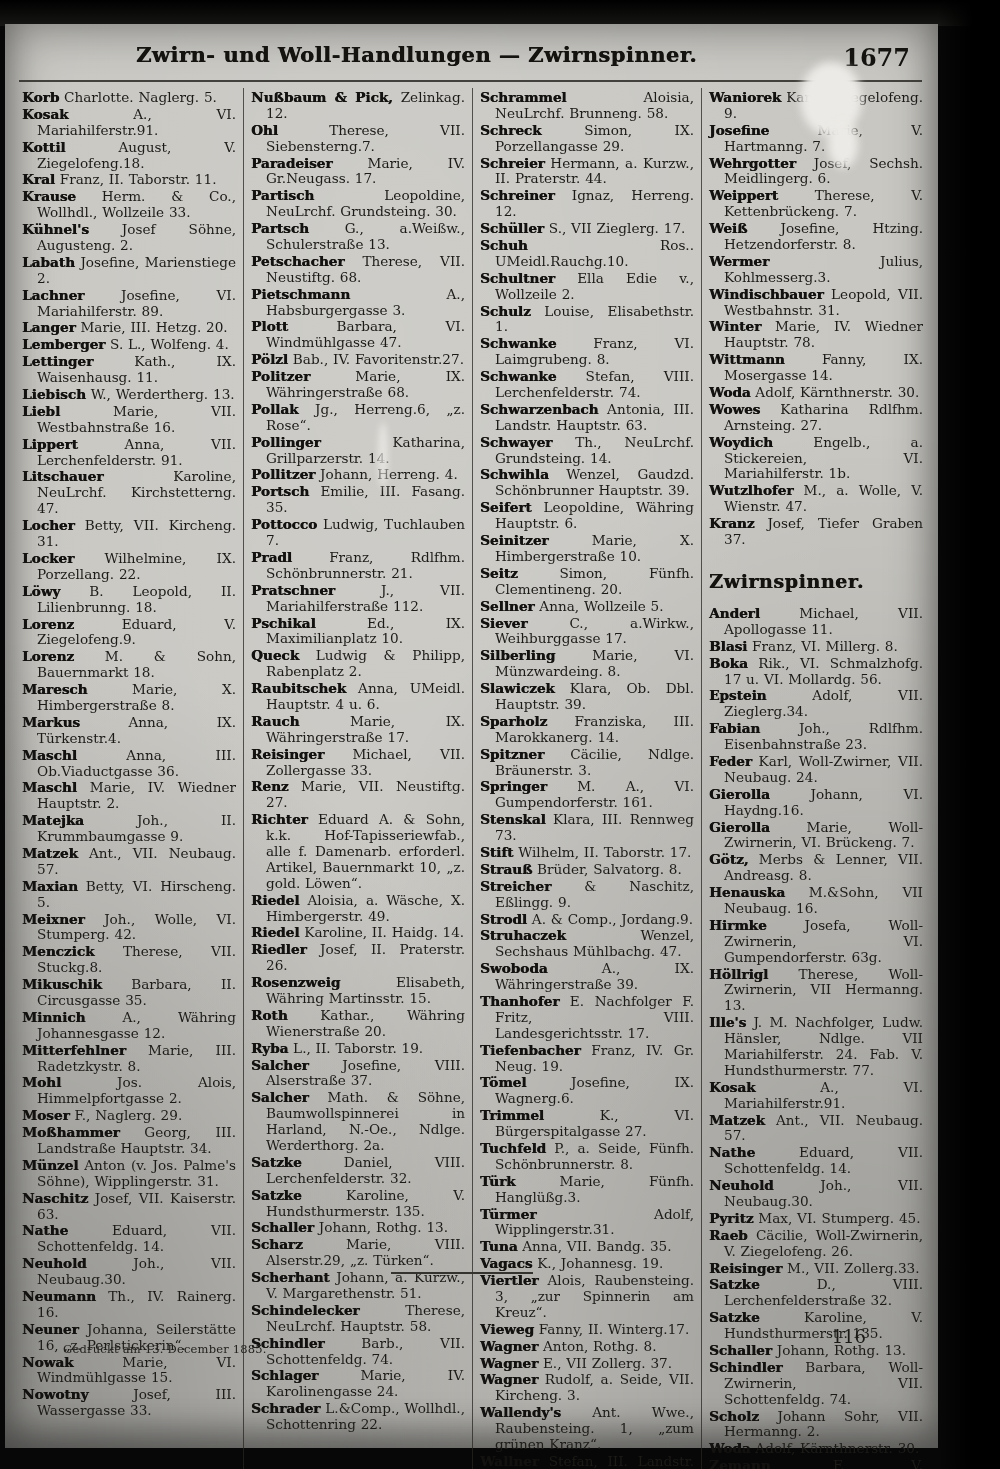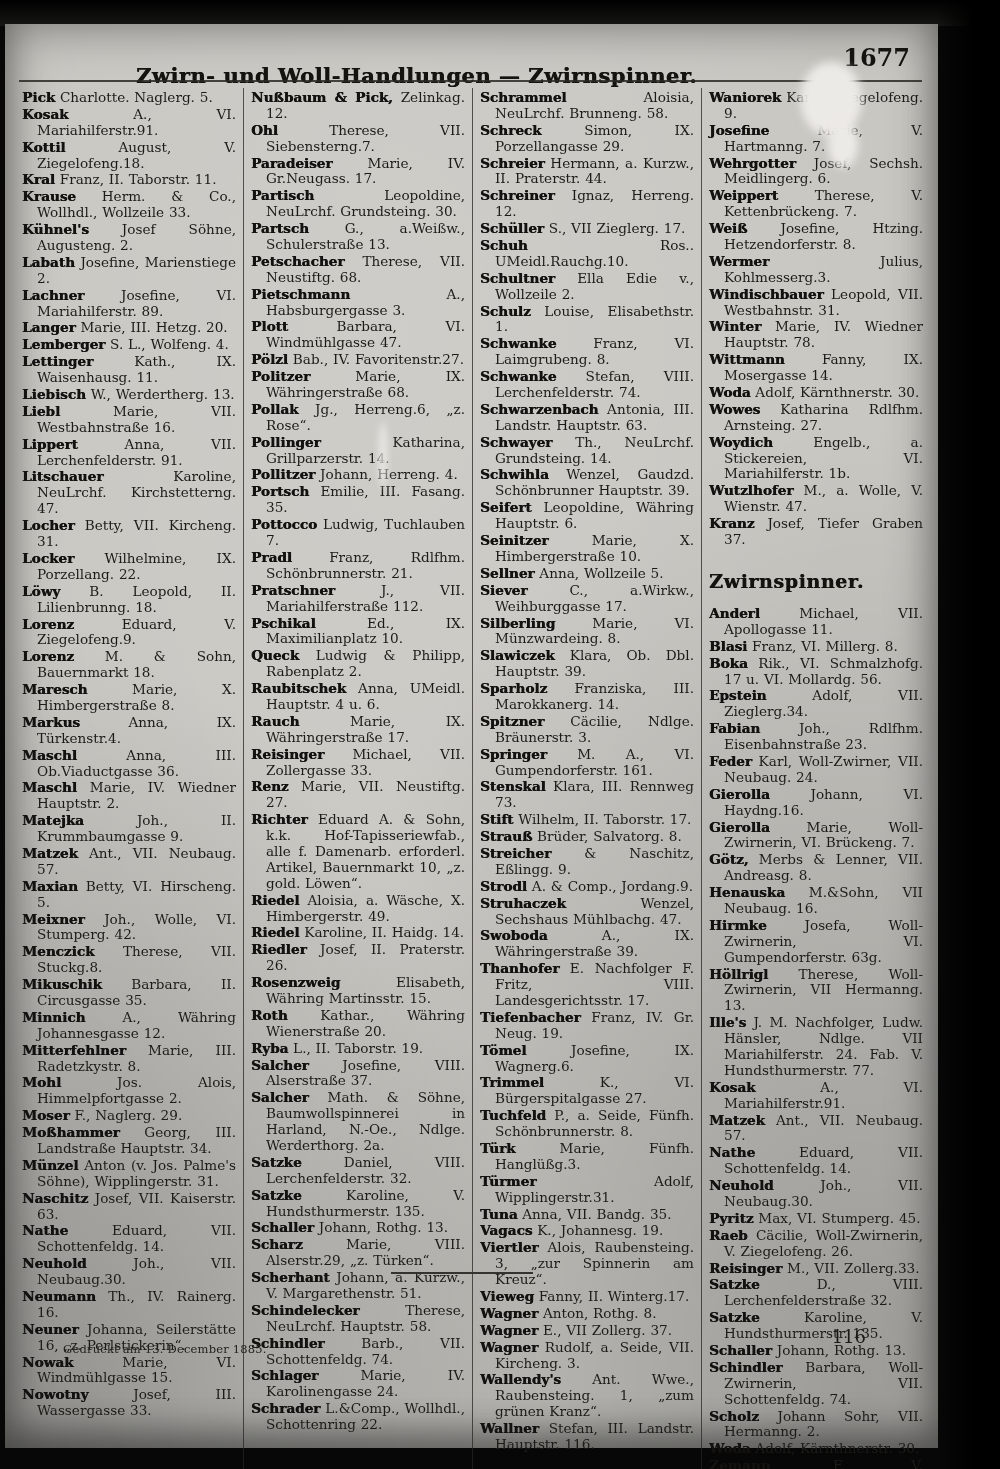--- a/index.html
+++ b/index.html
@@ -16,21 +16,21 @@
       radial-gradient(ellipse at 92% 96%, rgba(0,0,0,0.22), transparent 50%),
       radial-gradient(ellipse at 2% 99%, rgba(0,0,0,0.28), transparent 40%),
       #c8c7c2;
     box-shadow: inset 0 0 46px 6px rgba(0,0,0,0.35), inset 0 -18px 30px rgba(0,0,0,0.25);
     color:#1c1b18;
   }
   .page-header{position:absolute;left:0;top:18px;width:100%;height:34px;}
   .page-title{
     position:absolute;left:0;right:110px;text-align:center;
     font-size:21px;font-weight:bold;letter-spacing:0.5px;
-    text-shadow:0.5px 0 0 currentColor;color:#14130f;margin-top:21px;
+    text-shadow:0.5px 0 0 currentColor;color:#14130f;
   }
   .page-number-top{
     position:absolute;right:28px;top:1px;font-size:24px;font-weight:bold;color:#14130f;
   }
   .header-rule{position:absolute;left:14px;right:16px;top:56px;height:2px;background:#2a2925;opacity:0.85;}
   .columns{
     position:absolute;left:10px;right:8px;top:64px;
     display:flex;align-items:stretch;
   }
   .column{flex:1 1 0;padding:2px 7px 0 7px;min-width:0;}
@@ -66,21 +66,21 @@
 
   <div class="page-header">
     <div class="page-title">Zwirn- und Woll-Handlungen — Zwirnspinner.</div>
     <div class="page-number-top">1677</div>
   </div>
 
   <div class="header-rule"></div>
 
   <div class="columns" id="columns">
       <div class="column">
-        <p class="entry"><span class="entry-name">Pick</span> Charlotte. Naglerg. 5.</p>
+        <p class="entry"><span class="entry-name">Korb</span> Charlotte. Naglerg. 5.</p>
         <p class="entry"><span class="entry-name">Kosak</span> A., VI. Mariahilferstr.91.</p>
         <p class="entry"><span class="entry-name">Kottil</span> August, V. Ziegelofeng.18.</p>
         <p class="entry"><span class="entry-name">Kral</span> Franz, II. Taborstr. 11.</p>
         <p class="entry"><span class="entry-name">Krause</span> Herm. &amp; Co., Wollhdl., Wollzeile 33.</p>
         <p class="entry"><span class="entry-name">Kühnel's</span> Josef Söhne, Augusteng. 2.</p>
         <p class="entry"><span class="entry-name">Labath</span> Josefine, Marienstiege 2.</p>
         <p class="entry"><span class="entry-name">Lachner</span> Josefine, VI. Mariahilferstr. 89.</p>
         <p class="entry"><span class="entry-name">Langer</span> Marie, III. Hetzg. 20.</p>
         <p class="entry"><span class="entry-name">Lemberger</span> S. L., Wolfeng. 4.</p>
         <p class="entry"><span class="entry-name">Lettinger</span> Kath., IX. Waisenhausg. 11.</p>
@@ -169,20 +169,21 @@
         <p class="entry"><span class="entry-name">Schuh</span> Ros.. UMeidl.Rauchg.10.</p>
         <p class="entry"><span class="entry-name">Schultner</span> Ella Edie v., Wollzeile 2.</p>
         <p class="entry"><span class="entry-name">Schulz</span> Louise, Elisabethstr. 1.</p>
         <p class="entry"><span class="entry-name">Schwanke</span> Franz, VI. Laimgrubeng. 8.</p>
         <p class="entry"><span class="entry-name">Schwanke</span> Stefan, VIII. Lerchenfelderstr. 74.</p>
         <p class="entry"><span class="entry-name">Schwarzenbach</span> Antonia, III. Landstr. Hauptstr. 63.</p>
         <p class="entry"><span class="entry-name">Schwayer</span> Th., NeuLrchf. Grundsteing. 14.</p>
         <p class="entry"><span class="entry-name">Schwihla</span> Wenzel, Gaudzd. Schönbrunner Hauptstr. 39.</p>
         <p class="entry"><span class="entry-name">Seifert</span> Leopoldine, Währing Hauptstr. 6.</p>
         <p class="entry"><span class="entry-name">Seinitzer</span> Marie, X. Himbergerstraße 10.</p>
+        <p class="entry"><span class="entry-name">Seitz</span> Simon, Fünfh. Clementineng. 20.</p>
         <p class="entry"><span class="entry-name">Sellner</span> Anna, Wollzeile 5.</p>
         <p class="entry"><span class="entry-name">Siever</span> C., a.Wirkw., Weihburggasse 17.</p>
         <p class="entry"><span class="entry-name">Silberling</span> Marie, VI. Münzwardeing. 8.</p>
         <p class="entry"><span class="entry-name">Slawiczek</span> Klara, Ob. Dbl. Hauptstr. 39.</p>
         <p class="entry"><span class="entry-name">Sparholz</span> Franziska, III. Marokkanerg. 14.</p>
         <p class="entry"><span class="entry-name">Spitzner</span> Cäcilie, Ndlge. Bräunerstr. 3.</p>
         <p class="entry"><span class="entry-name">Springer</span> M. A., VI. Gumpendorferstr. 161.</p>
         <p class="entry"><span class="entry-name">Stenskal</span> Klara, III. Rennweg 73.</p>
         <p class="entry"><span class="entry-name">Stift</span> Wilhelm, II. Taborstr. 17.</p>
         <p class="entry"><span class="entry-name">Strauß</span> Brüder, Salvatorg. 8.</p>

